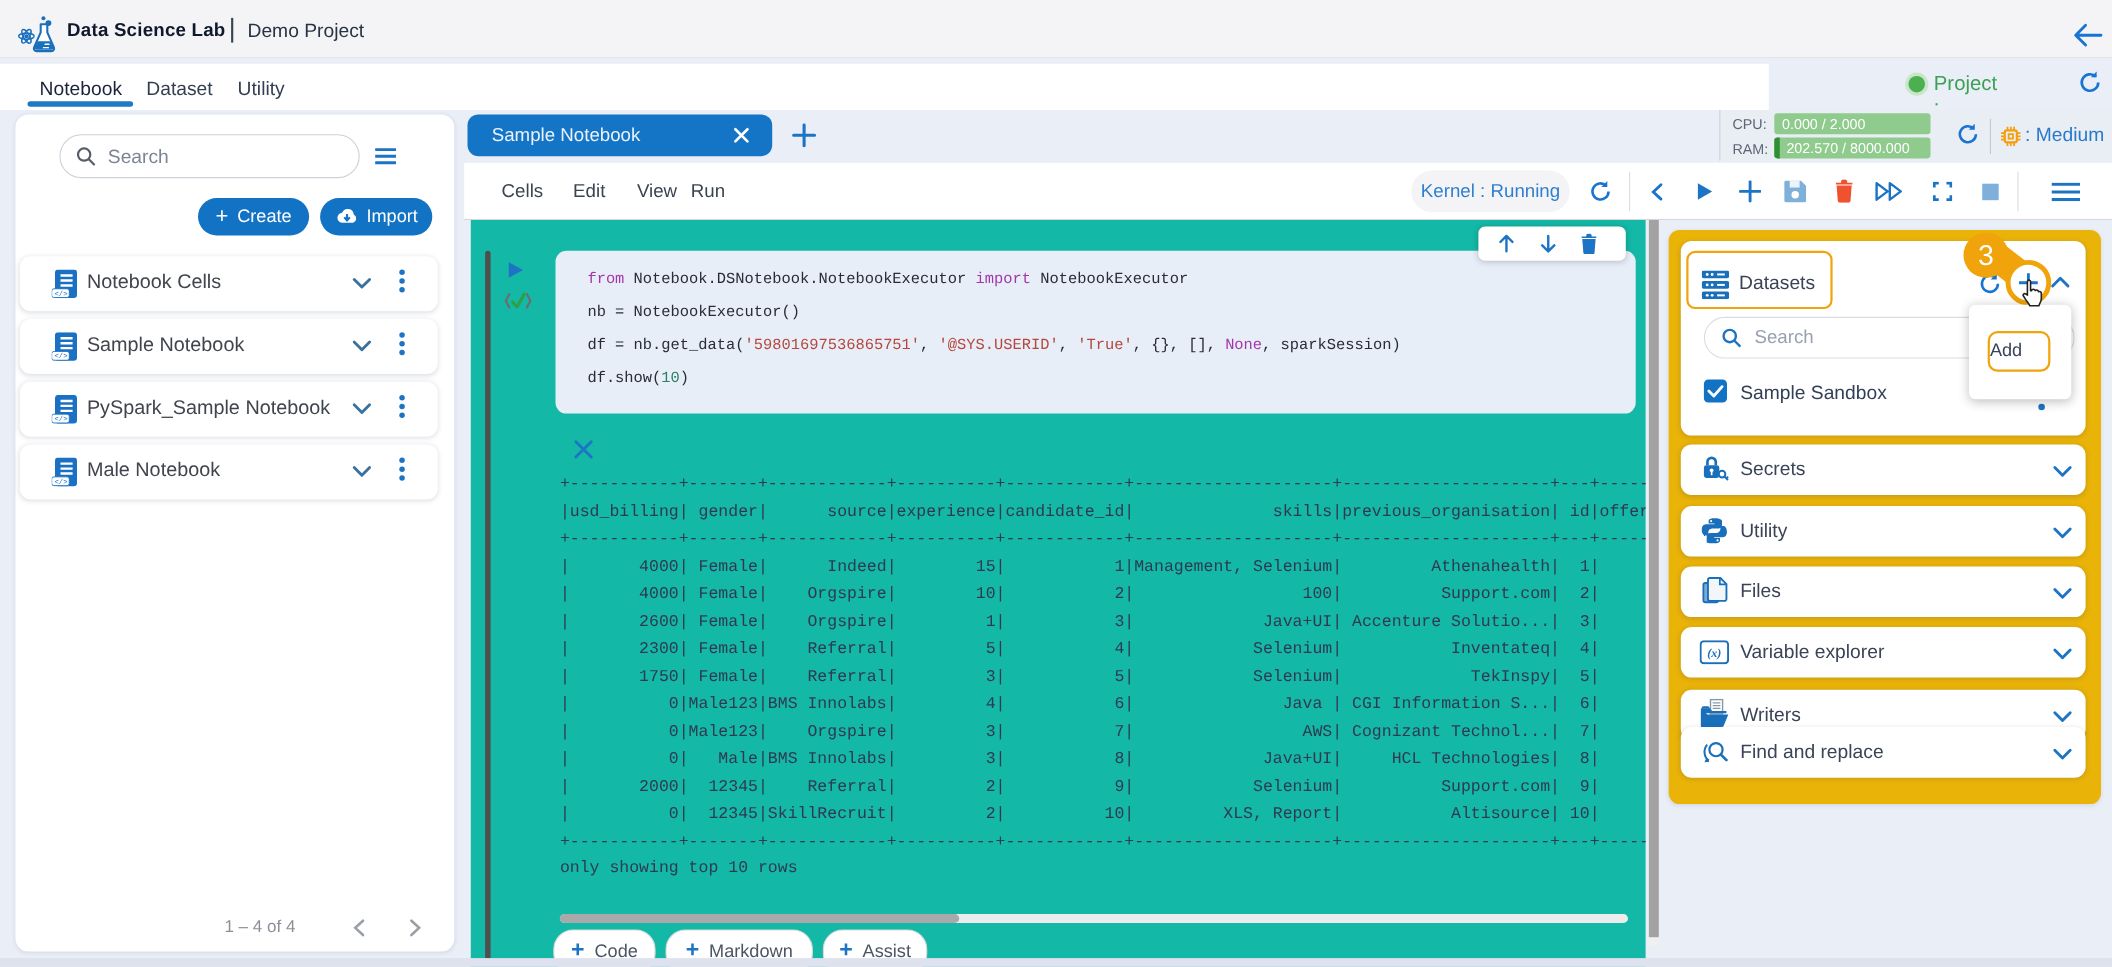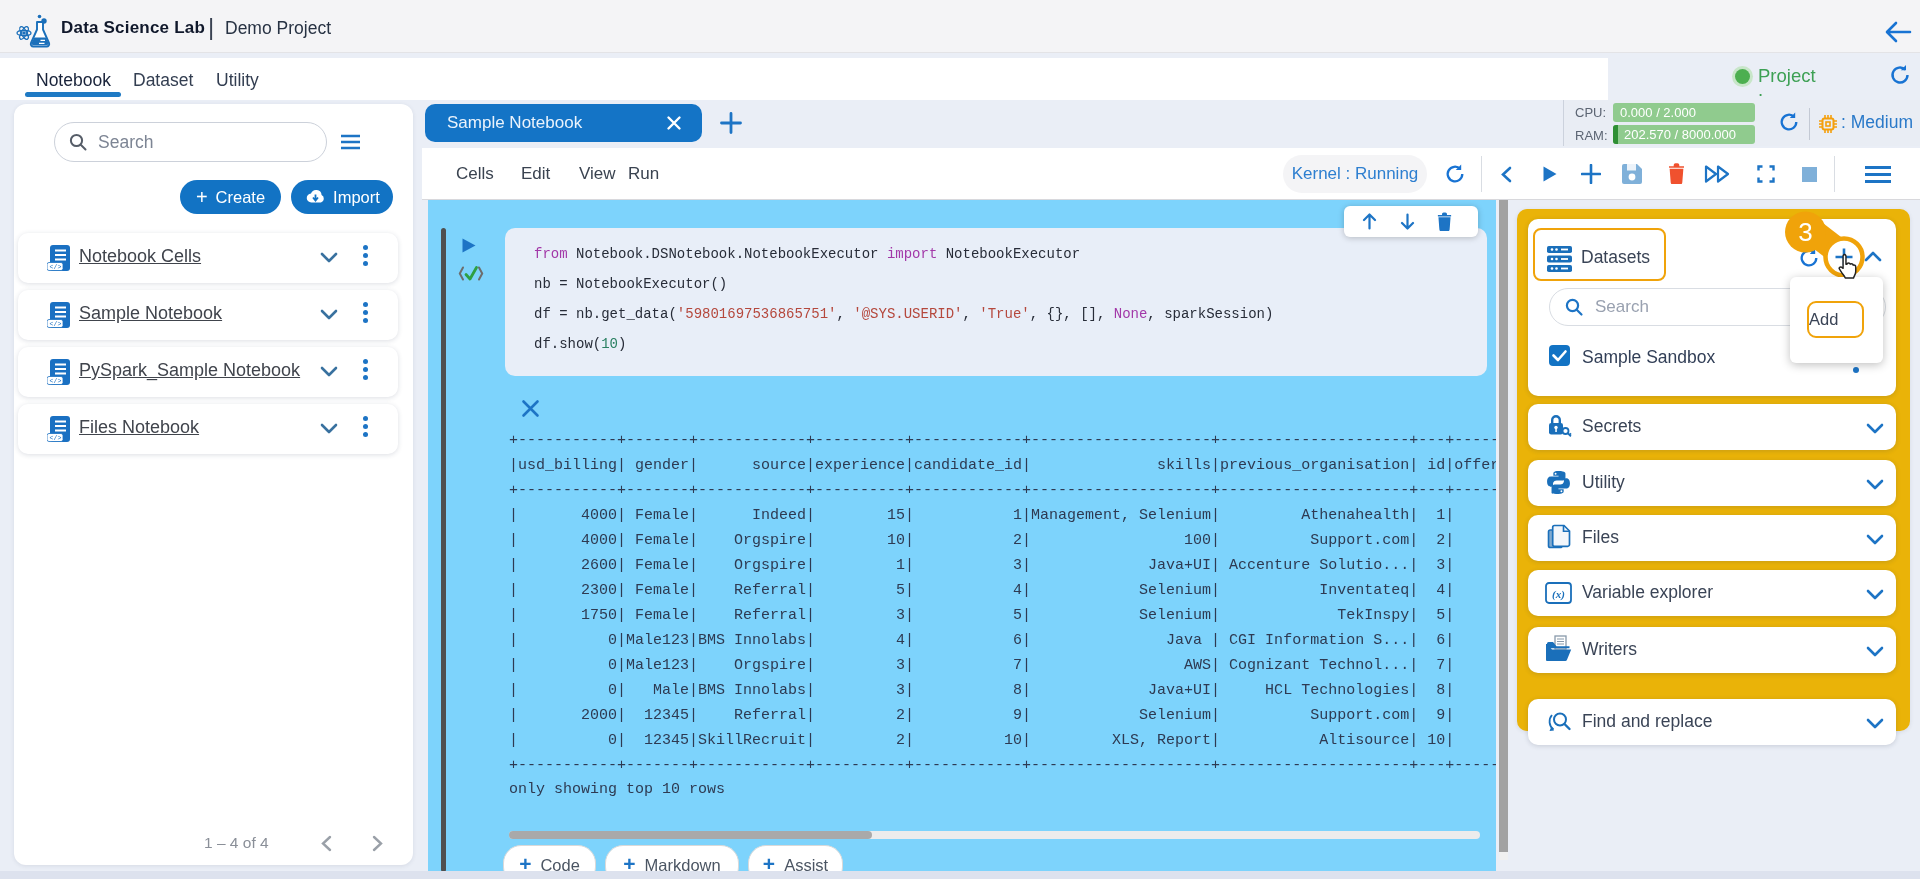--- a/index.html
+++ b/index.html
@@ -12,38 +12,38 @@
   #tabsrow { left:0; top:58px; width:1608px; height:42px; background:#ffffff; }
   .toptab { position:absolute; top:12px; font-size:17.5px; color:#333e51; }
   #brand { position:absolute; left:61px; top:18px; font-size:17px; font-weight:bold; color:#10182b; letter-spacing:.2px;}
   #brandsep { position:absolute; left:208px; top:13px; font-size:24px; color:#394252; font-weight:300;}
   #brandproj { position:absolute; left:225px; top:18px; font-size:17.5px; color:#273243; }
   
   #sidebar { left:14px; top:104px; width:399px; height:761px; background:#fff; border-radius:12px; box-shadow:0 1px 4px rgba(40,50,80,.10); }
   #sb-search { position:absolute; left:40px; top:18px; width:273px; height:40px; border:1px solid #ccd1da; border-radius:20px; background:#fff; }
   #sb-search span { position:absolute; left:43px; top:9px; font-size:17.5px; color:#7d8594; }
   .sb-item { position:absolute; left:4px; width:380px; height:50px; background:#fff; border-radius:10px; box-shadow:0 1px 5px rgba(40,50,80,.16); }
-  .sb-item .lbl { position:absolute; left:61px; top:13px; font-size:18px; color:#40444c;text-decoration:underline; }
+  .sb-item .lbl { position:absolute; left:61px; top:13px; font-size:18px; color:#40444c; }
   .sb-btn { position:absolute; top:76px; height:34px; border-radius:17px; background:#1273c4; color:#fff; font-size:16.5px; display:flex; align-items:center; justify-content:center; }
   .nbicon { left:33px; }
   .itchev { left:306px; }
   .itdots { left:349px; width:5px; height:5px; border-radius:50%; background:#1d74c5; box-shadow:0 8px 0 #1d74c5, 0 16px 0 #1d74c5; }
   
   #pill-tab { left:425px; top:104px; width:277px; height:38px; border-radius:10px; background:#1474c6; }
   #pill-tab span { position:absolute; left:22px; top:9px; color:#eaf3fc; font-size:17px; }
   #resbox { left:1563px; top:100px; width:357px; height:46px; background:#e9edf4; border-left:1px solid #ccd2dd; }
   .resbar { position:absolute; left:49px; width:142px; height:19px; background:#90cb8e; border-radius:3px; color:#fff; font-size:13px; line-height:19px; padding-left:7px; overflow:hidden; white-space:nowrap;}
   .reslbl { position:absolute; left:11px; font-size:13px; color:#5c6573; }
   
   #menubar { left:422px; top:148px; width:1498px; height:52px; background:#fff; border-bottom:1px solid #d8d8dc; }
   .menuitem { position:absolute; top:16px; font-size:17px; color:#3a4350; }
   #kernelpill { position:absolute; left:861px; top:7px; width:144px; height:38px; background:#f4f4f6; border-radius:19px; color:#2e7fd0; font-size:17px; text-align:center; line-height:38px; }
   .vsep { position:absolute; top:8px; width:1px; height:36px; background:#d9dde3; }
   
-  #nbpanel { left:428px; top:200px; width:1068px; height:679px; background:#7dd3fc; overflow:hidden; }
+  #nbpanel { left:428px; top:200px; width:1068px; height:679px; background:#14b8a6; overflow:hidden; }
   #cellbar { position:absolute; left:13px; top:28px; width:5px; height:644px; background:#4f4f4f; border-radius:3px; }
   #codecell { position:absolute; left:77px; top:28px; width:982px; height:148px; background:#e8eef8; border-radius:10px; }
   #codecell pre { position:absolute; left:29px; top:11px; font-family:"Liberation Mono", monospace; font-size:14px; line-height:30px; color:#272c38; }
   .kw { color:#a238a8; } .str { color:#b5483d; } .num { color:#2a8062; }
   #celltools { position:absolute; left:916px; top:6px; width:134px; height:31px; background:#fff; border-radius:6px; box-shadow:0 1px 6px rgba(0,0,0,.22); }
   #outx { position:absolute; left:93px; top:199px; }
   #asciiout { position:absolute; left:81px; top:228px; font-family:"Liberation Mono", monospace; font-size:15px; line-height:25px; color:#2e3a52; white-space:pre; }
   #onlyrow { position:absolute; left:81px; top:581px; font-family:"Liberation Mono", monospace; font-size:15px; color:#2e3a52; }
   #hscroll { position:absolute; left:81px; top:631px; width:971px; height:8px; background:#ececec; border-radius:4px; }
   #hscroll div { width:363px; height:8px; background:#a9a9a9; border-radius:4px; }
@@ -141,21 +141,21 @@
   <div class="sb-item" style="top:129px;">
       <span class="lbl">Notebook Cells</span>
     </div>
   <div class="sb-item" style="top:186px;">
       <span class="lbl">Sample Notebook</span>
     </div>
   <div class="sb-item" style="top:243px;">
       <span class="lbl">PySpark_Sample Notebook</span>
     </div>
   <div class="sb-item" style="top:300px;">
-      <span class="lbl">Files Notebook</span>
+      <span class="lbl">Male Notebook</span>
     </div>
   <svg class="abs nbicon" style="top:141px;" width="30" height="28" viewBox="0 0 30 28">
       <use href="#nbico"></use>
     </svg>
   <svg class="abs nbicon" style="top:198px;" width="30" height="28" viewBox="0 0 30 28">
       <use href="#nbico"></use>
     </svg>
   <svg class="abs nbicon" style="top:255px;" width="30" height="28" viewBox="0 0 30 28">
       <use href="#nbico"></use>
     </svg>
@@ -399,21 +399,21 @@
       <path d="M1 8.5 a1.5 1.5 0 0 1 1.5 -1.5 h4.5 l2 2.3 h-8 z" fill="#1a6fba"></path>
       <path d="M1 9 h7.5 l2 2.3 h13 v2 H1 z" fill="#1a6fba"></path>
       <path d="M1 26 V9 l0 0 h0 z M6 14.5 h19.2 l-4.2 10.3 a1.8 1.8 0 0 1 -1.7 1.2 H1 V9" fill="#1a6fba"></path>
       <path d="M1 26 a1 1 0 0 1 -1 -1 V9 h2 v17 z" fill="#1a6fba"></path>
     </svg>
     <span class="rlbl">Writers</span>
     <svg class="chevd" width="18" height="11" viewBox="0 0 18 11">
         <use href="#chevdn-b"></use>
       </svg>
   </div>
-  <div class="rcard" style="top:490px; height:46px;text-align:right;">
+  <div class="rcard" style="top:452px; height:46px;text-align:right;">
     <svg class="abs" style="left:19px; top:10px;" width="26" height="26" viewBox="0 0 26 26">
       <circle cx="13" cy="10.5" r="6" stroke="#1a6fba" stroke-width="2" fill="none"></circle>
       <path d="M17.5 15 L22.5 20" stroke="#1a6fba" stroke-width="2.4" stroke-linecap="round"></path>
       <path d="M5 6 a10 10 0 0 0 1.5 14.5" stroke="#1a6fba" stroke-width="1.8" fill="none"></path>
       <path d="M4.5 17.5 l2.5 4 l-4.5 .5 z" fill="#1a6fba"></path>
     </svg>
     <span class="rlbl">Find and replace</span>
     <svg class="chevd" width="18" height="11" viewBox="0 0 18 11">
         <use href="#chevdn-b"></use>
       </svg>

